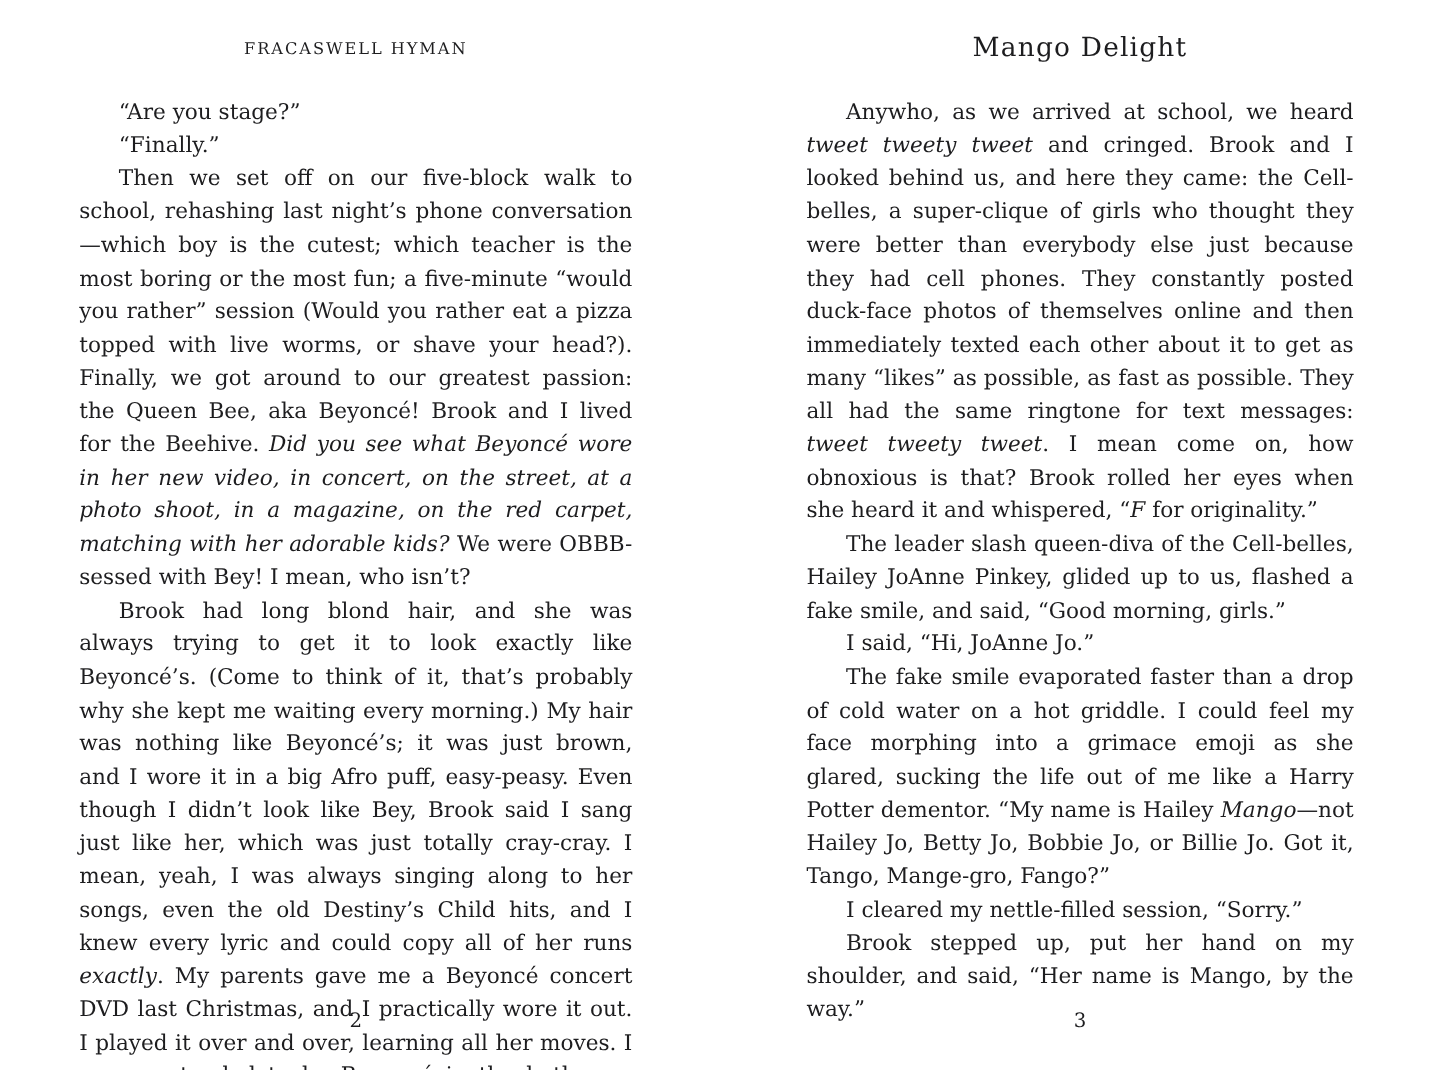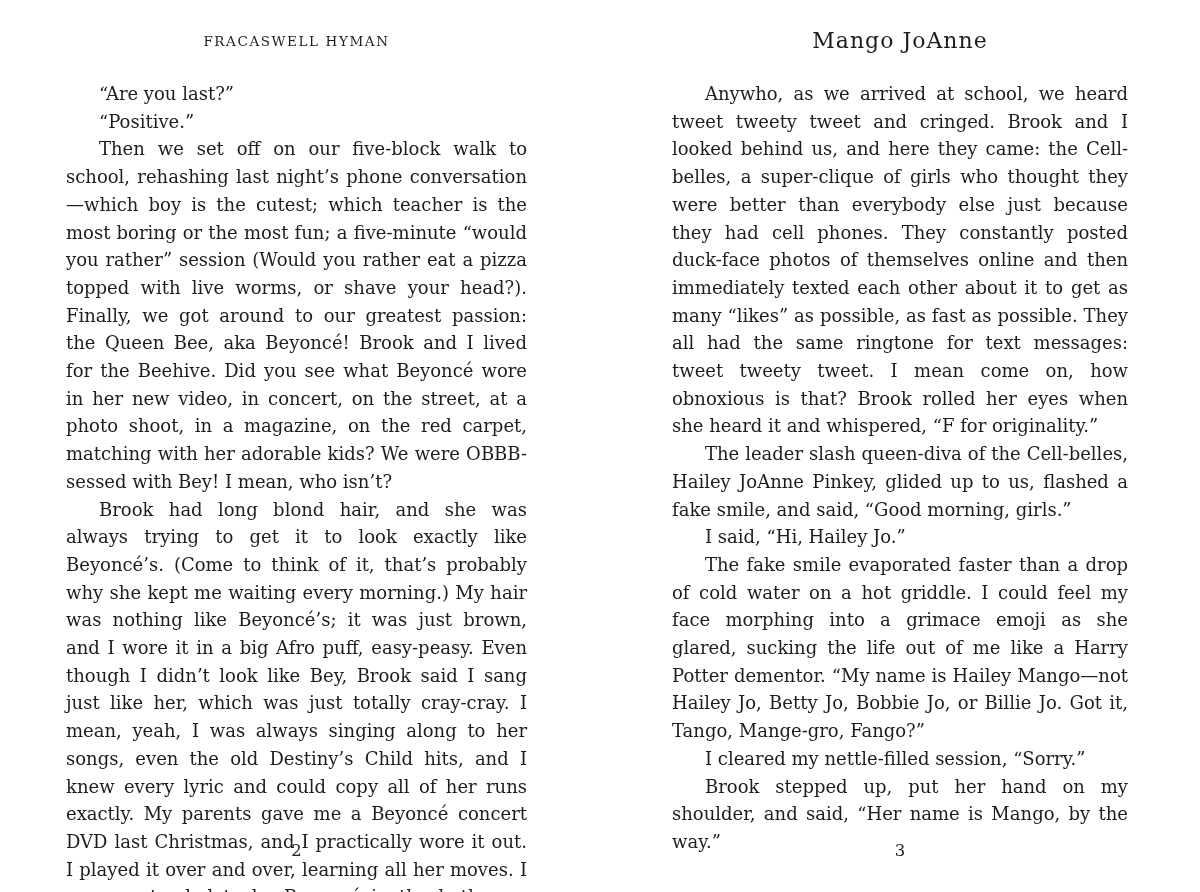--- a/index.html
+++ b/index.html
@@ -51,53 +51,53 @@
     left: 0;
     right: 0;
   }
   .page-body p.para {
     margin: 0;
     font-size: 18px;
     line-height: 27.7px;
     text-align: justify;
   }
   .page-body p.para.indent { text-indent: 33px; }
-  .it { }
+  .it { font-style: italic; }
 
   .page-number {
     position: absolute;
     top: 841px;
     left: 0;
     right: 0;
     text-align: center;
     font-size: 16.5px;
   }
 </style>
 </head>
 <body>
 
 <div id="spread">
 
   <div class="page" id="left-page">
     <div class="running-header">FRACASWELL HYMAN</div>
     <div class="page-body">
-        <p class="para indent"><span>“Are you last?”</span></p>
-        <p class="para indent"><span>“Positive.”</span></p>
+        <p class="para indent"><span>“Are you stage?”</span></p>
+        <p class="para indent"><span>“Finally.”</span></p>
         <p class="para indent"><span>Then we set off on our five-block walk to school, rehashing last night’s phone conversation—which boy is the cutest; which teacher is the most boring or the most fun; a five-minute “would you rather” session (Would you rather eat a pizza topped with live worms, or shave your head?). Finally, we got around to our greatest passion: the Queen Bee, aka Beyoncé! Brook and I lived for the Beehive. </span><span class="it">Did you see what Beyoncé wore in her new video, in concert, on the street, at a photo shoot, in a magazine, on the red carpet, matching with her adorable kids?</span><span> We were OBBB-sessed with Bey! I mean, who isn’t?</span></p>
         <p class="para indent"><span>Brook had long blond hair, and she was always trying to get it to look exactly like Beyoncé’s. (Come to think of it, that’s probably why she kept me waiting every morning.) My hair was nothing like Beyoncé’s; it was just brown, and I wore it in a big Afro puff, easy-peasy. Even though I didn’t look like Bey, Brook said I sang just like her, which was just totally cray-cray. I mean, yeah, I was always singing along to her songs, even the old Destiny’s Child hits, and I knew every lyric and could copy all of her runs </span><span class="it">exactly</span><span>. My parents gave me a Beyoncé concert DVD last Christmas, and I practically wore it out. I played it over and over, learning all her moves. I even pretended to be Beyoncé in the bathroom mirror, singing my favorite song, “Halo,” while using my hairbrush as a microphone. The bathtub, shower curtain, toothbrushes,</span></p>
       </div>
     <div class="page-number">2</div>
   </div>
 
   <div class="page" id="right-page">
-    <div class="running-header">Mango JoAnne</div>
+    <div class="running-header">Mango Delight</div>
     <div class="page-body">
         <p class="para indent"><span>Anywho, as we arrived at school, we heard </span><span class="it">tweet tweety tweet</span><span> and cringed. Brook and I looked behind us, and here they came: the Cell-belles, a super-clique of girls who thought they were better than everybody else just because they had cell phones. They constantly posted duck-face photos of themselves online and then immediately texted each other about it to get as many “likes” as possible, as fast as possible. They all had the same ringtone for text messages: </span><span class="it">tweet tweety tweet</span><span>. I mean come on, how obnoxious is that? Brook rolled her eyes when she heard it and whispered, “</span><span class="it">F</span><span> for originality.”</span></p>
         <p class="para indent"><span>The leader slash queen-diva of the Cell-belles, Hailey JoAnne Pinkey, glided up to us, flashed a fake smile, and said, “Good morning, girls.”</span></p>
-        <p class="para indent"><span>I said, “Hi, Hailey Jo.”</span></p>
+        <p class="para indent"><span>I said, “Hi, JoAnne Jo.”</span></p>
         <p class="para indent"><span>The fake smile evaporated faster than a drop of cold water on a hot griddle. I could feel my face morphing into a grimace emoji as she glared, sucking the life out of me like a Harry Potter dementor. “My name is Hailey </span><span class="it">Mango</span><span>—not Hailey Jo, Betty Jo, Bobbie Jo, or Billie Jo. Got it, Tango, Mange-gro, Fango?”</span></p>
         <p class="para indent"><span>I cleared my nettle-filled session, “Sorry.”</span></p>
         <p class="para indent"><span>Brook stepped up, put her hand on my shoulder, and said, “Her name is Mango, by the way.”</span></p>
       </div>
     <div class="page-number">3</div>
   </div>
 
 </div>
 
 </body></html>

